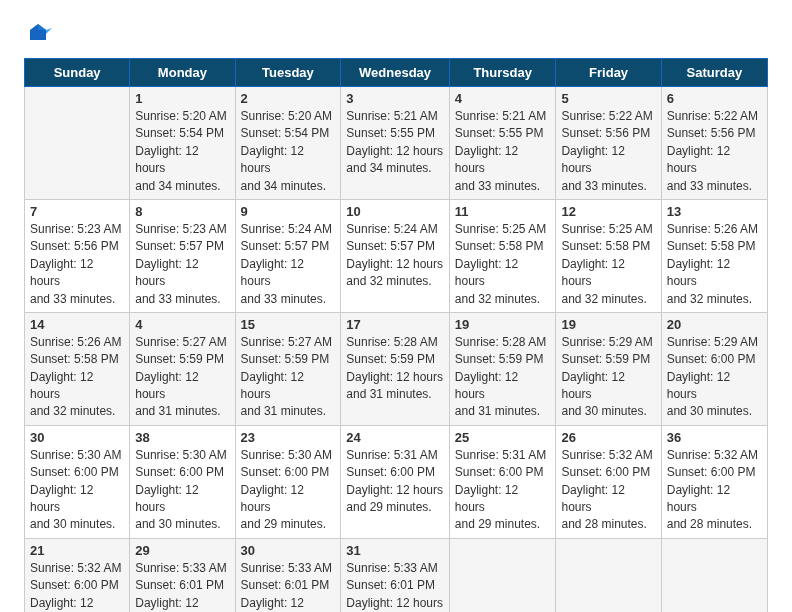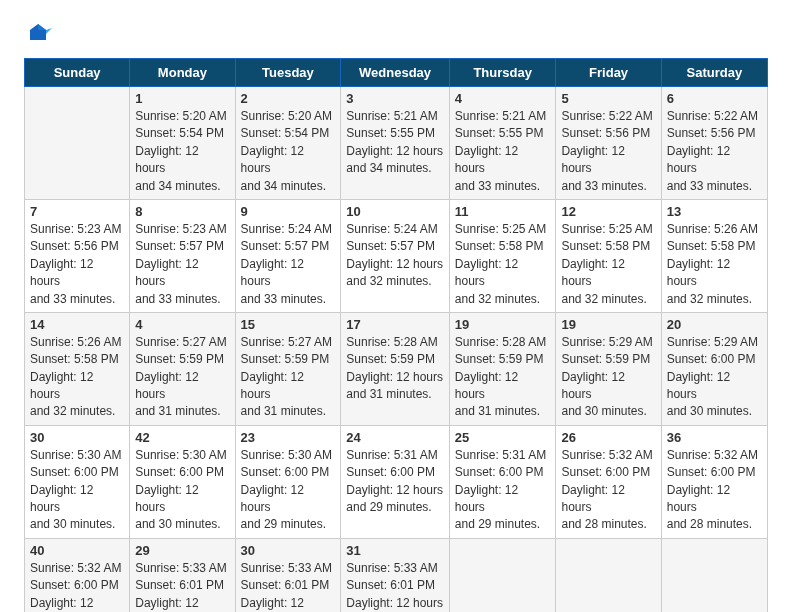--- a/index.html
+++ b/index.html
@@ -275,21 +275,21 @@
       </tr>
       <tr>
         <td>
           <span class="day-number">30</span>
           <div class="day-info" style="white-space: pre-line;">Sunrise: 5:30 AM
 Sunset: 6:00 PM
 Daylight: 12 hours
 and 30 minutes.</div>
         </td>
         <td>
-          <span class="day-number">42</span>
+          <span class="day-number">38</span>
           <div class="day-info" style="white-space: pre-line;">Sunrise: 5:30 AM
 Sunset: 6:00 PM
 Daylight: 12 hours
 and 30 minutes.</div>
         </td>
         <td>
           <span class="day-number">23</span>
           <div class="day-info" style="white-space: pre-line;">Sunrise: 5:30 AM
 Sunset: 6:00 PM
 Daylight: 12 hours
@@ -319,21 +319,21 @@
         <td>
           <span class="day-number">36</span>
           <div class="day-info" style="white-space: pre-line;">Sunrise: 5:32 AM
 Sunset: 6:00 PM
 Daylight: 12 hours
 and 28 minutes.</div>
         </td>
       </tr>
       <tr>
         <td>
-          <span class="day-number">40</span>
+          <span class="day-number">21</span>
           <div class="day-info" style="white-space: pre-line;">Sunrise: 5:32 AM
 Sunset: 6:00 PM
 Daylight: 12 hours
 and 28 minutes.</div>
         </td>
         <td>
           <span class="day-number">29</span>
           <div class="day-info" style="white-space: pre-line;">Sunrise: 5:33 AM
 Sunset: 6:01 PM
 Daylight: 12 hours

